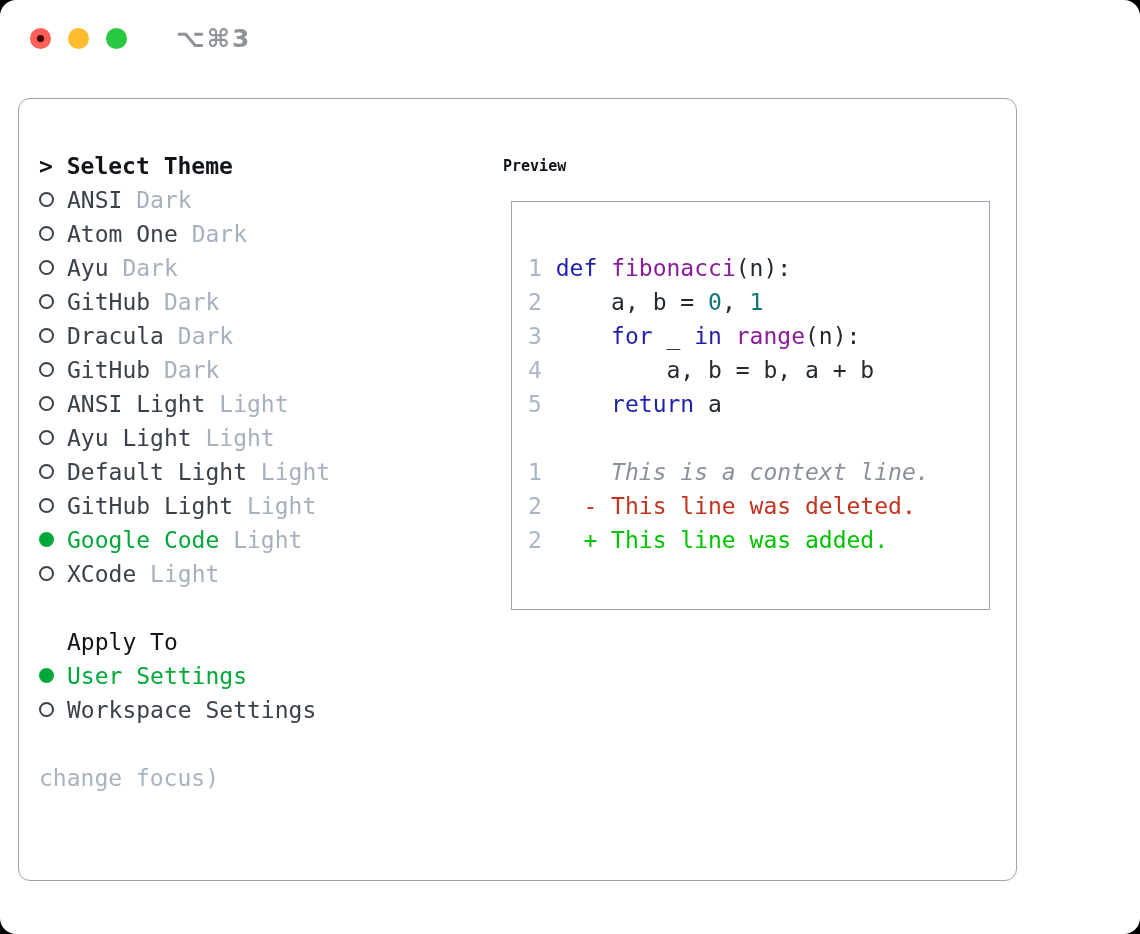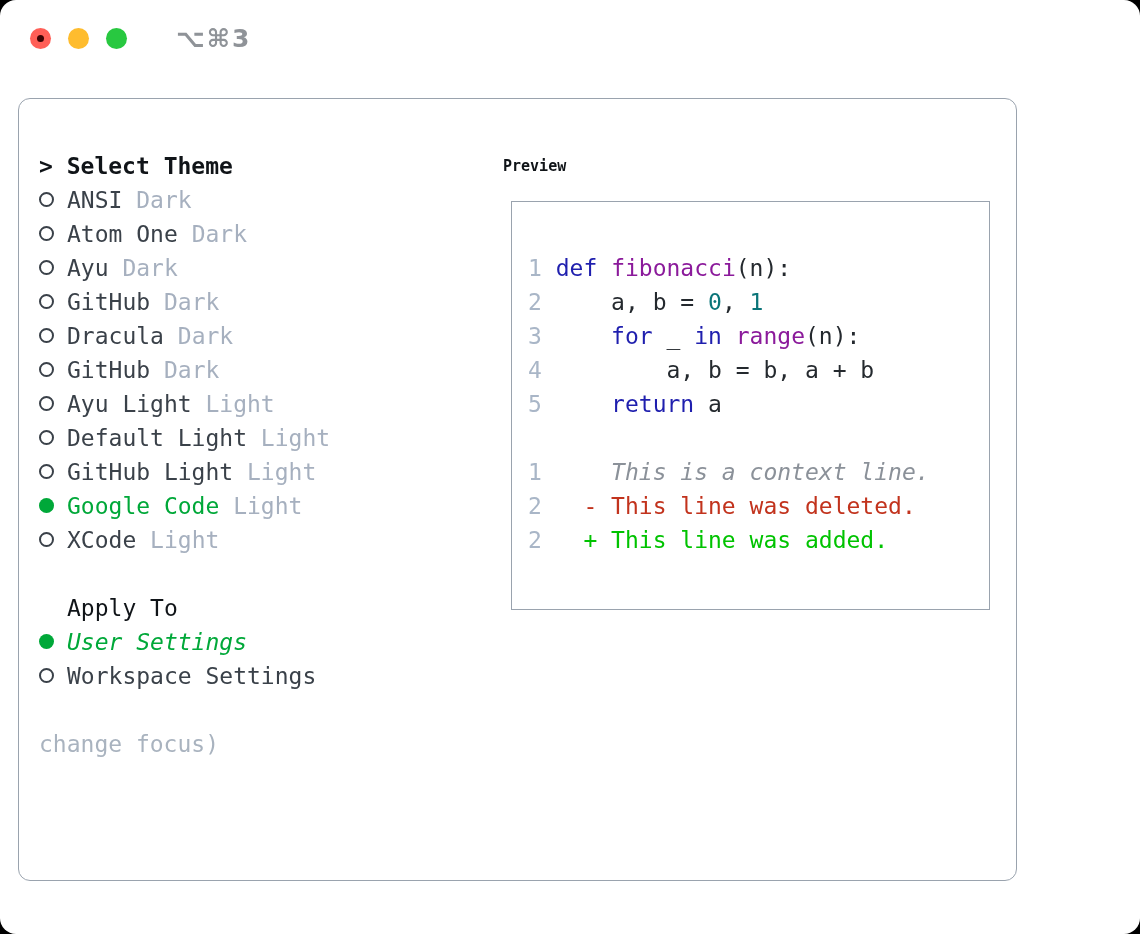--- a/index.html
+++ b/index.html
@@ -53,21 +53,21 @@
     border: 2px solid var(--label_dark); border-radius: 50%;
     vertical-align: 1px;
   }
   .circ.fill { width: 15px; height: 15px; border: none; background: var(--accent_green); }
   .titem .tname  { color: var(--label_dark); }
   .titem .variant{ color: var(--variant_gray); }
   .titem.sel .tname { color: var(--accent_green); }
   .titem.sel .circ  { border-color: var(--accent_green); }
   .applyhdr { padding-left: 28px; color: var(--header_black); }
   .aitem .tname { color: var(--label_dark); }
-  .aitem.sel .tname { color: var(--accent_green); font-style: italic; }
+  .aitem.sel .tname { color: var(--accent_green); }
   .help { color: var(--help_gray); }
   
   .preview-title {
     position: absolute; left: 484px; top: 50px;
     height: 34px; line-height: 34px;
     font-size: 15px; font-weight: 700; color: var(--header_black);
     white-space: pre;
   }
   .preview-box {
     position: absolute; left: 492px; top: 102px;
@@ -106,20 +106,21 @@
     <div class="left-col">
       <div class="row header-row"><span class="cursor">&gt;</span><span> </span><span class="htxt">Select Theme</span></div>
 
       <div id="theme-list">
           <div class="row titem"><span class="bullet"><span class="circ"></span></span><span class="tname">ANSI</span><span class="variant"> Dark</span></div>
           <div class="row titem"><span class="bullet"><span class="circ"></span></span><span class="tname">Atom One</span><span class="variant"> Dark</span></div>
           <div class="row titem"><span class="bullet"><span class="circ"></span></span><span class="tname">Ayu</span><span class="variant"> Dark</span></div>
           <div class="row titem"><span class="bullet"><span class="circ"></span></span><span class="tname">GitHub</span><span class="variant"> Dark</span></div>
           <div class="row titem"><span class="bullet"><span class="circ"></span></span><span class="tname">Dracula</span><span class="variant"> Dark</span></div>
           <div class="row titem"><span class="bullet"><span class="circ"></span></span><span class="tname">GitHub</span><span class="variant"> Dark</span></div>
+          <div class="row titem"><span class="bullet"><span class="circ"></span></span><span class="tname">ANSI Light</span><span class="variant"> Light</span></div>
           <div class="row titem"><span class="bullet"><span class="circ"></span></span><span class="tname">Ayu Light</span><span class="variant"> Light</span></div>
           <div class="row titem"><span class="bullet"><span class="circ"></span></span><span class="tname">Default Light</span><span class="variant"> Light</span></div>
           <div class="row titem"><span class="bullet"><span class="circ"></span></span><span class="tname">GitHub Light</span><span class="variant"> Light</span></div>
           <div class="row titem sel"><span class="bullet"><span class="circ fill"></span></span><span class="tname">Google Code</span><span class="variant"> Light</span></div>
           <div class="row titem"><span class="bullet"><span class="circ"></span></span><span class="tname">XCode</span><span class="variant"> Light</span></div>
         </div>
 
       <div class="blank"></div>
 
       <div class="row applyhdr">Apply To</div>

